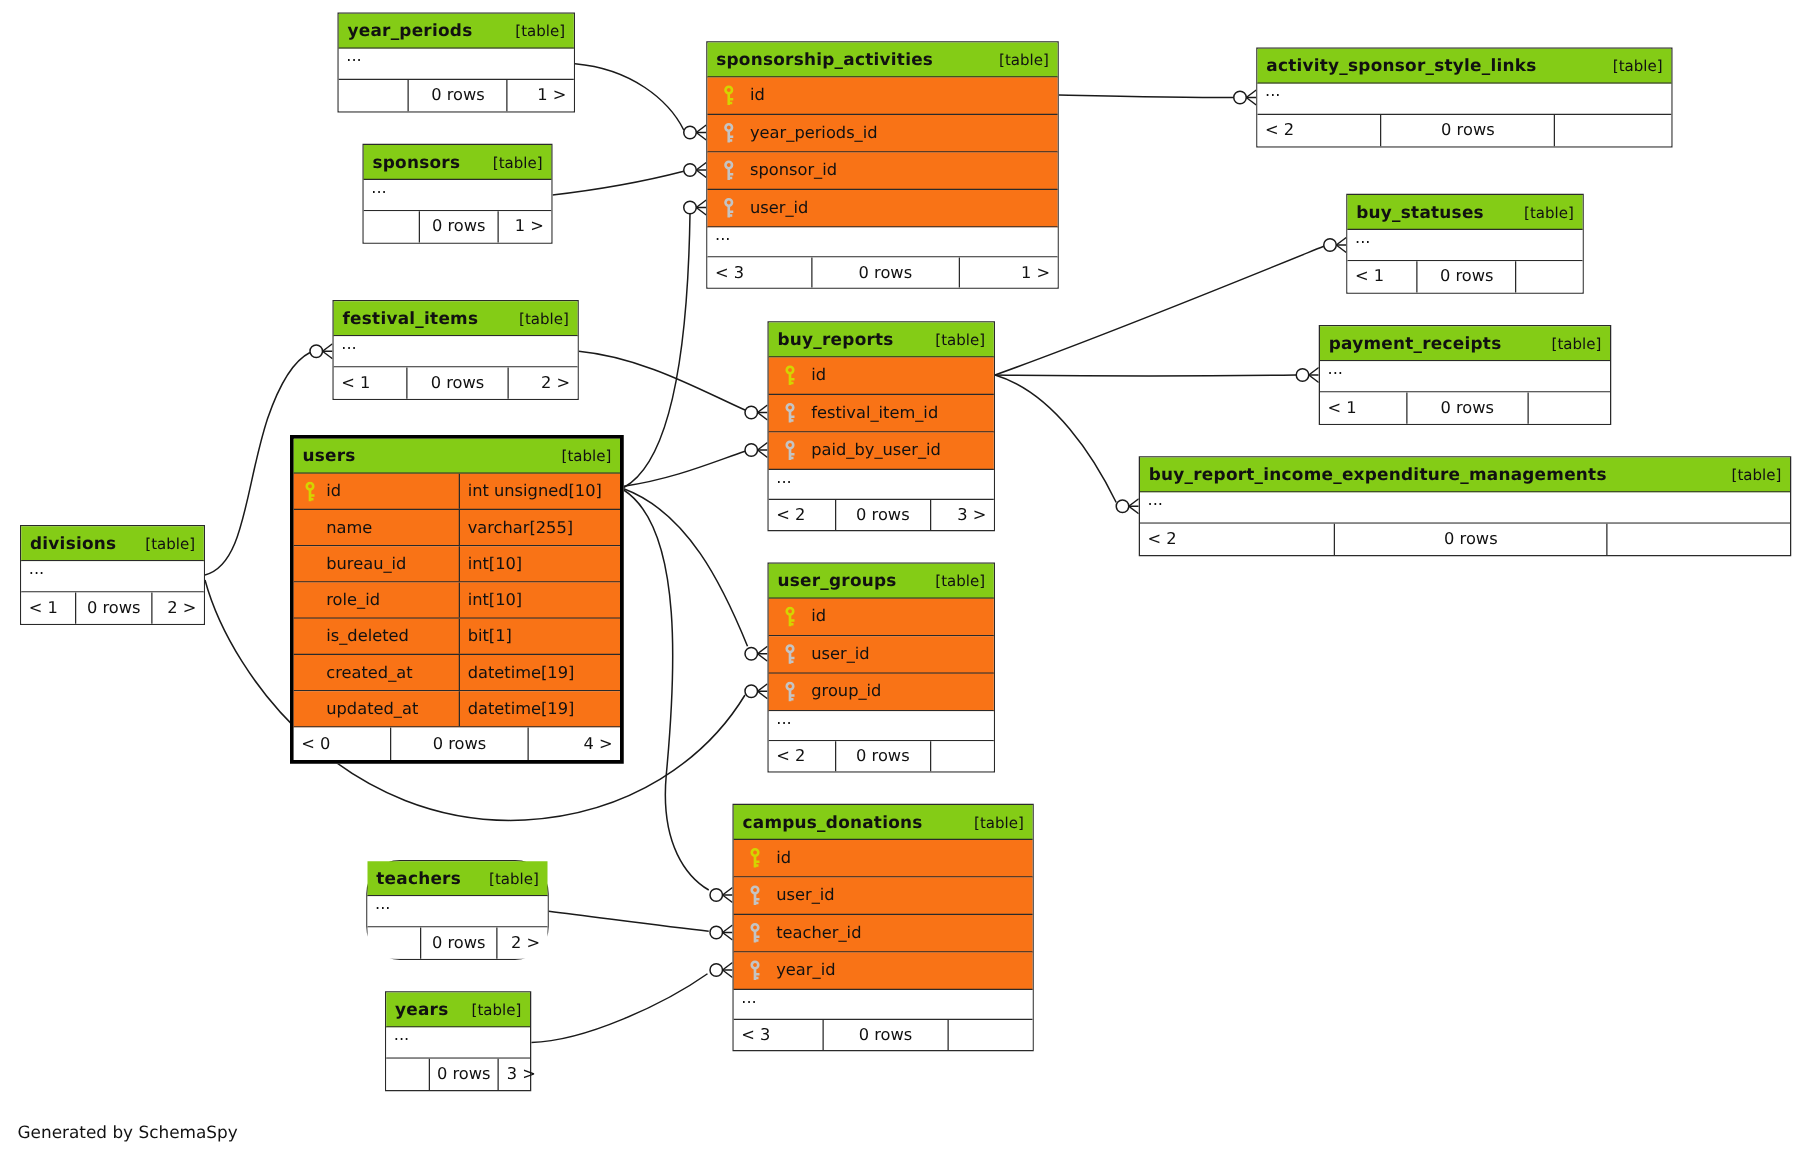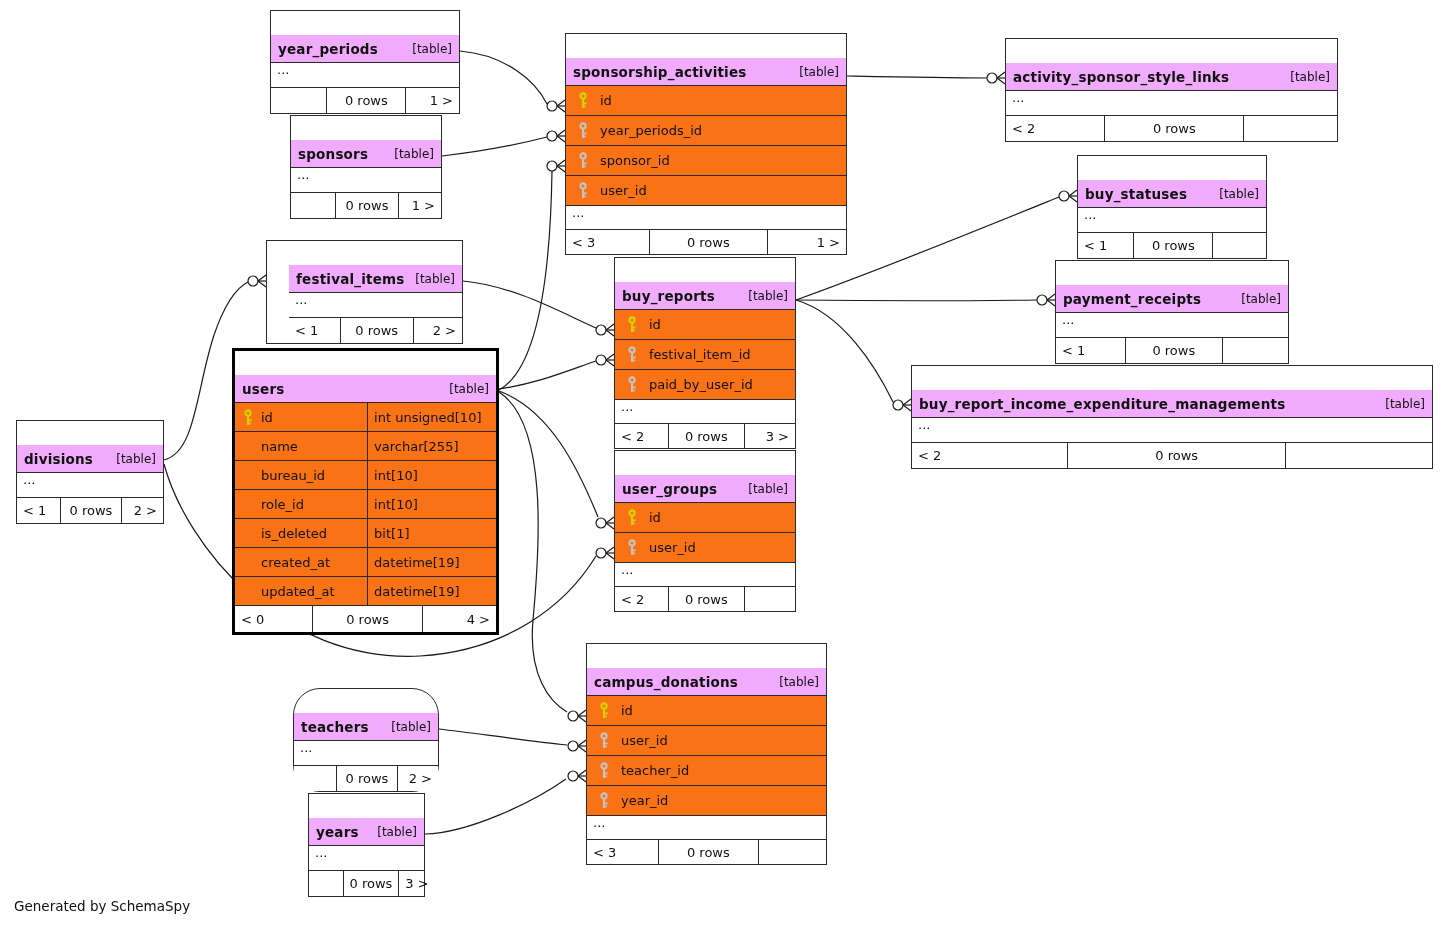--- a/index.html
+++ b/index.html
@@ -2,21 +2,21 @@
 <html><head>
 <meta charset="utf-8">
 <style>
   html,body{margin:0;padding:0;background:#ffffff;}
   body{font-family:"DejaVu Sans","Liberation Sans",sans-serif;color:#111;}
   .canvas{position:relative;width:1448px;height:927px;background:#fff;overflow:hidden;}
   svg.edges{position:absolute;left:0;top:0;z-index:1;}
   .tbl{position:absolute;z-index:2;background:#fff;border:1.4px solid #2a2a2a;box-sizing:border-box;font-size:13px;}
   .tbl.main{border:3px solid #000;}
   .hd{display:flex;justify-content:space-between;align-items:center;height:28px;box-sizing:border-box;
-      background:#f0abfc;border-bottom:1px solid #2a2a2a;padding:0 7px;margin-top:24px;}
+      background:#84cc16;border-bottom:1px solid #2a2a2a;padding:0 7px;}
   .tname{font-weight:bold;font-size:13.5px;letter-spacing:.2px;}
   .ttag{font-size:12px;margin-left:10px;white-space:nowrap;}
   .row{display:flex;align-items:center;height:30px;box-sizing:border-box;border-bottom:1px solid #2a2a2a;background:#f97316;}
   .tbl.main .row{height:29px;}
   .kcell{flex:0 0 34px;display:flex;justify-content:center;align-items:center;}
   .tbl.main .kcell{flex:0 0 26px;}
   .cname{white-space:nowrap;}
   .namecell{flex:0 0 51%;display:flex;align-items:center;height:100%;border-right:1px solid #2a2a2a;box-sizing:border-box;}
   .typecell{flex:1;padding-left:6px;white-space:nowrap;}
   .ell{height:25px;box-sizing:border-box;border-bottom:1px solid #2a2a2a;padding:0 6px;display:flex;align-items:flex-start;line-height:14px;background:#fff;}
@@ -251,21 +251,21 @@
         <span class="tname">payment_receipts</span>
         <span class="ttag">[table]</span>
       </div>
       <div class="ell">...</div>
       <div class="ft">
         <span class="ftc l">&lt; 1</span>
         <span class="ftc c">0 rows</span>
         <span class="ftc r"></span>
       </div>
     </div>
-    <div class="tbl" style="left: 266px; top: 240px; width: 197px; padding-left: 22px;">
+    <div class="tbl" style="left: 266px; top: 240px; width: 197px;">
       <div class="hd">
         <span class="tname">festival_items</span>
         <span class="ttag">[table]</span>
       </div>
       <div class="ell">...</div>
       <div class="ft">
         <span class="ftc l">&lt; 1</span>
         <span class="ftc c">0 rows</span>
         <span class="ftc r">2 &gt;</span>
       </div>
@@ -426,20 +426,31 @@
         <span class="kcell">
           <svg width="11" height="17" viewBox="0 0 11 17">
             <circle cx="5" cy="4" r="2.6" fill="none" stroke="#c4c4c4" stroke-width="2.1"></circle>
             <line x1="5" y1="6.8" x2="5" y2="16" stroke="#c4c4c4" stroke-width="2.1"></line>
             <line x1="5" y1="11.4" x2="8.6" y2="11.4" stroke="#c4c4c4" stroke-width="1.9"></line>
             <line x1="5" y1="14.4" x2="7.8" y2="14.4" stroke="#c4c4c4" stroke-width="1.9"></line>
           </svg>
         </span>
         <span class="cname">user_id</span>
       </div>
+      <div class="row">
+        <span class="kcell">
+          <svg width="11" height="17" viewBox="0 0 11 17">
+            <circle cx="5" cy="4" r="2.6" fill="none" stroke="#c4c4c4" stroke-width="2.1"></circle>
+            <line x1="5" y1="6.8" x2="5" y2="16" stroke="#c4c4c4" stroke-width="2.1"></line>
+            <line x1="5" y1="11.4" x2="8.6" y2="11.4" stroke="#c4c4c4" stroke-width="1.9"></line>
+            <line x1="5" y1="14.4" x2="7.8" y2="14.4" stroke="#c4c4c4" stroke-width="1.9"></line>
+          </svg>
+        </span>
+        <span class="cname">group_id</span>
+      </div>
       <div class="ell">...</div>
       <div class="ft">
         <span class="ftc l">&lt; 2</span>
         <span class="ftc c">0 rows</span>
         <span class="ftc r"></span>
       </div>
     </div>
     <div class="tbl keyed" style="left: 586px; top: 643px; width: 241px;">
       <div class="hd">
         <span class="tname">campus_donations</span>

